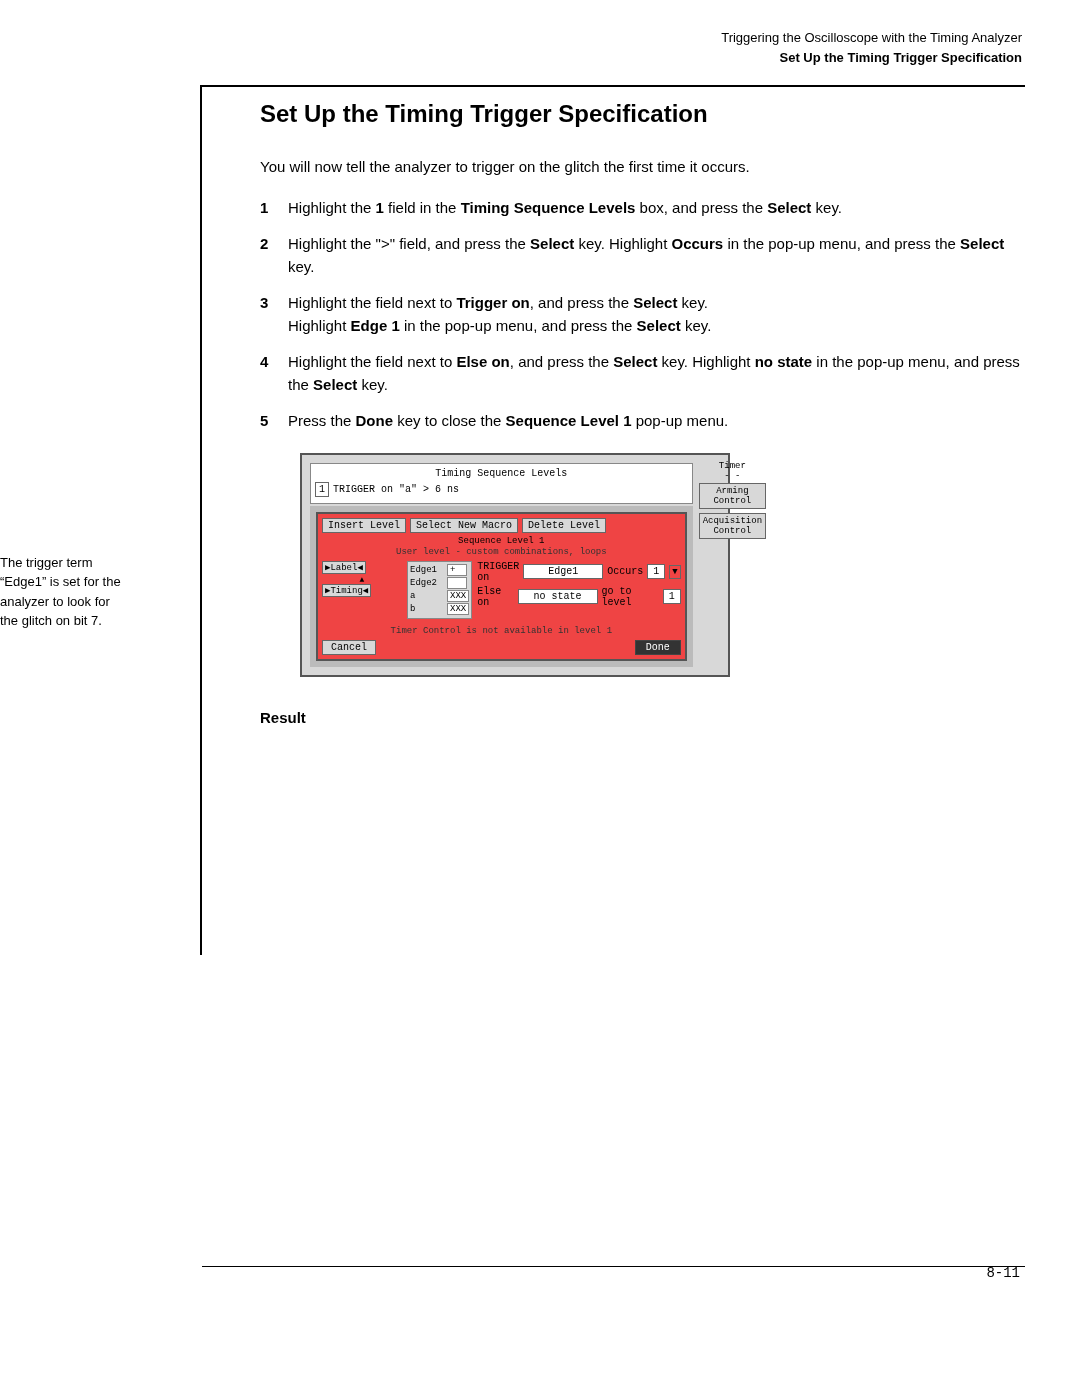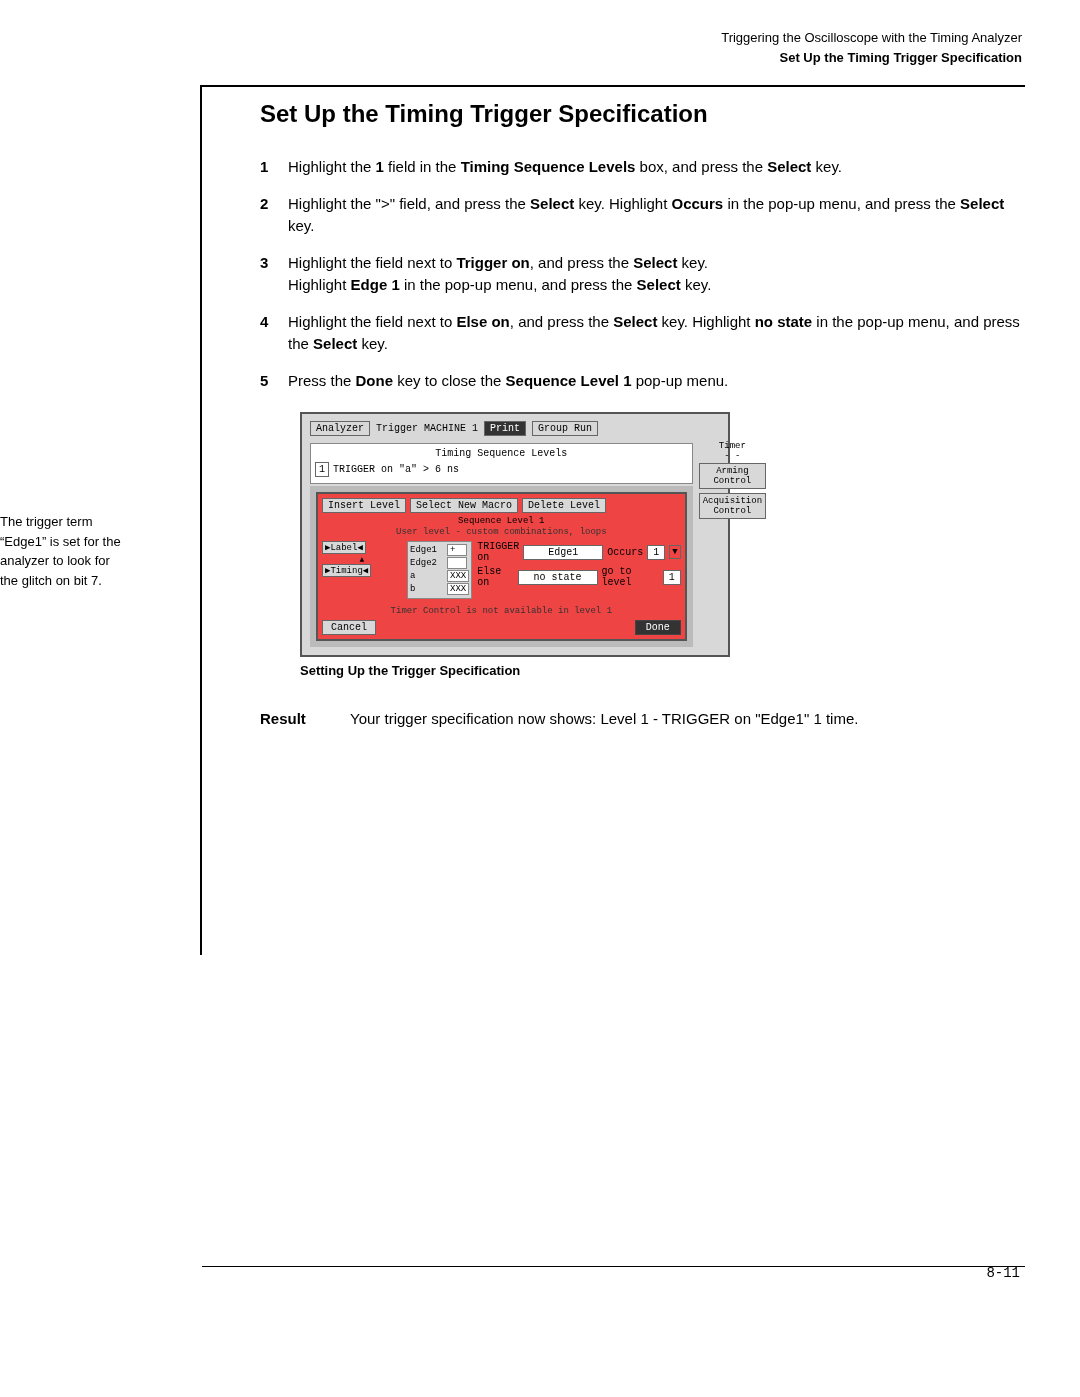--- a/index.html
+++ b/index.html
@@ -430,20 +430,21 @@
   </div>
 
   <div class="left-border-line"></div>
 
   <div class="top-rule"></div>
 
   <div class="main-content">
 
     <div class="page-title">Set Up the Timing Trigger Specification</div>
 
+    <p class="intro-text">You will now tell the analyzer to trigger on the glitch the first time it occurs.</p>
 
     <ol class="steps-list">
       <li class="step-item">
         <span class="step-number">1</span>
         <span class="step-text">
           Highlight the <b>1</b> field in the <b>Timing Sequence Levels</b> box, and press the <b>Select</b> key.
         </span>
       </li>
       <li class="step-item">
         <span class="step-number">2</span>
@@ -477,26 +478,20 @@
       <div class="sidebar-note">
         <span>The trigger term</span><br>
         <span>“Edge1” is set for the</span><br>
         <span>analyzer to look for</span><br>
         <span>the glitch on bit 7.</span>
       </div>
 
       <div style="display: flex; flex-direction: column; margin-left: 20px;">
         <div class="screen-outer">
 
-          <div class="screen-toolbar">
-            <span class="screen-btn">Analyzer</span>
-            <span style="font-size:10px; font-family: 'Courier New', monospace;">Trigger  MACHINE 1</span>
-            <span class="screen-btn inverted">Print</span>
-            <span class="screen-btn">Group Run</span>
-          </div>
 
           <div class="screen-split">
 
             <div class="screen-left-panel">
               <div class="screen-main">
                 <div class="tslevels-header">Timing Sequence Levels</div>
                 <div class="ts-row">
                   <span class="ts-num-box">1</span>
                   <span class="ts-text">TRIGGER on "a" &gt; 6 ns</span>
                 </div>
@@ -577,28 +572,26 @@
 
             <div class="screen-right-panel">
               <div style="font-size: 9px; text-align:center; margin-bottom: 2px;">Timer<br>- -</div>
               <div class="right-panel-btn">Arming<br>Control</div>
               <div class="right-panel-btn">Acquisition<br>Control</div>
             </div>
           </div>
 
         </div>
 
-        <div class="screenshot-caption">Setting Up the Trigger Specification</div>
       </div>
 
     </div>
 
     <div class="result-section">
       <span class="result-label">Result</span>
-      <span class="result-text">Your trigger specification now shows:  Level 1 - TRIGGER on "Edge1" 1 time.</span>
     </div>
 
   </div>
 
   <div class="bottom-rule"></div>
 
   <div class="page-number">8-11</div>
 
 </div>
 

